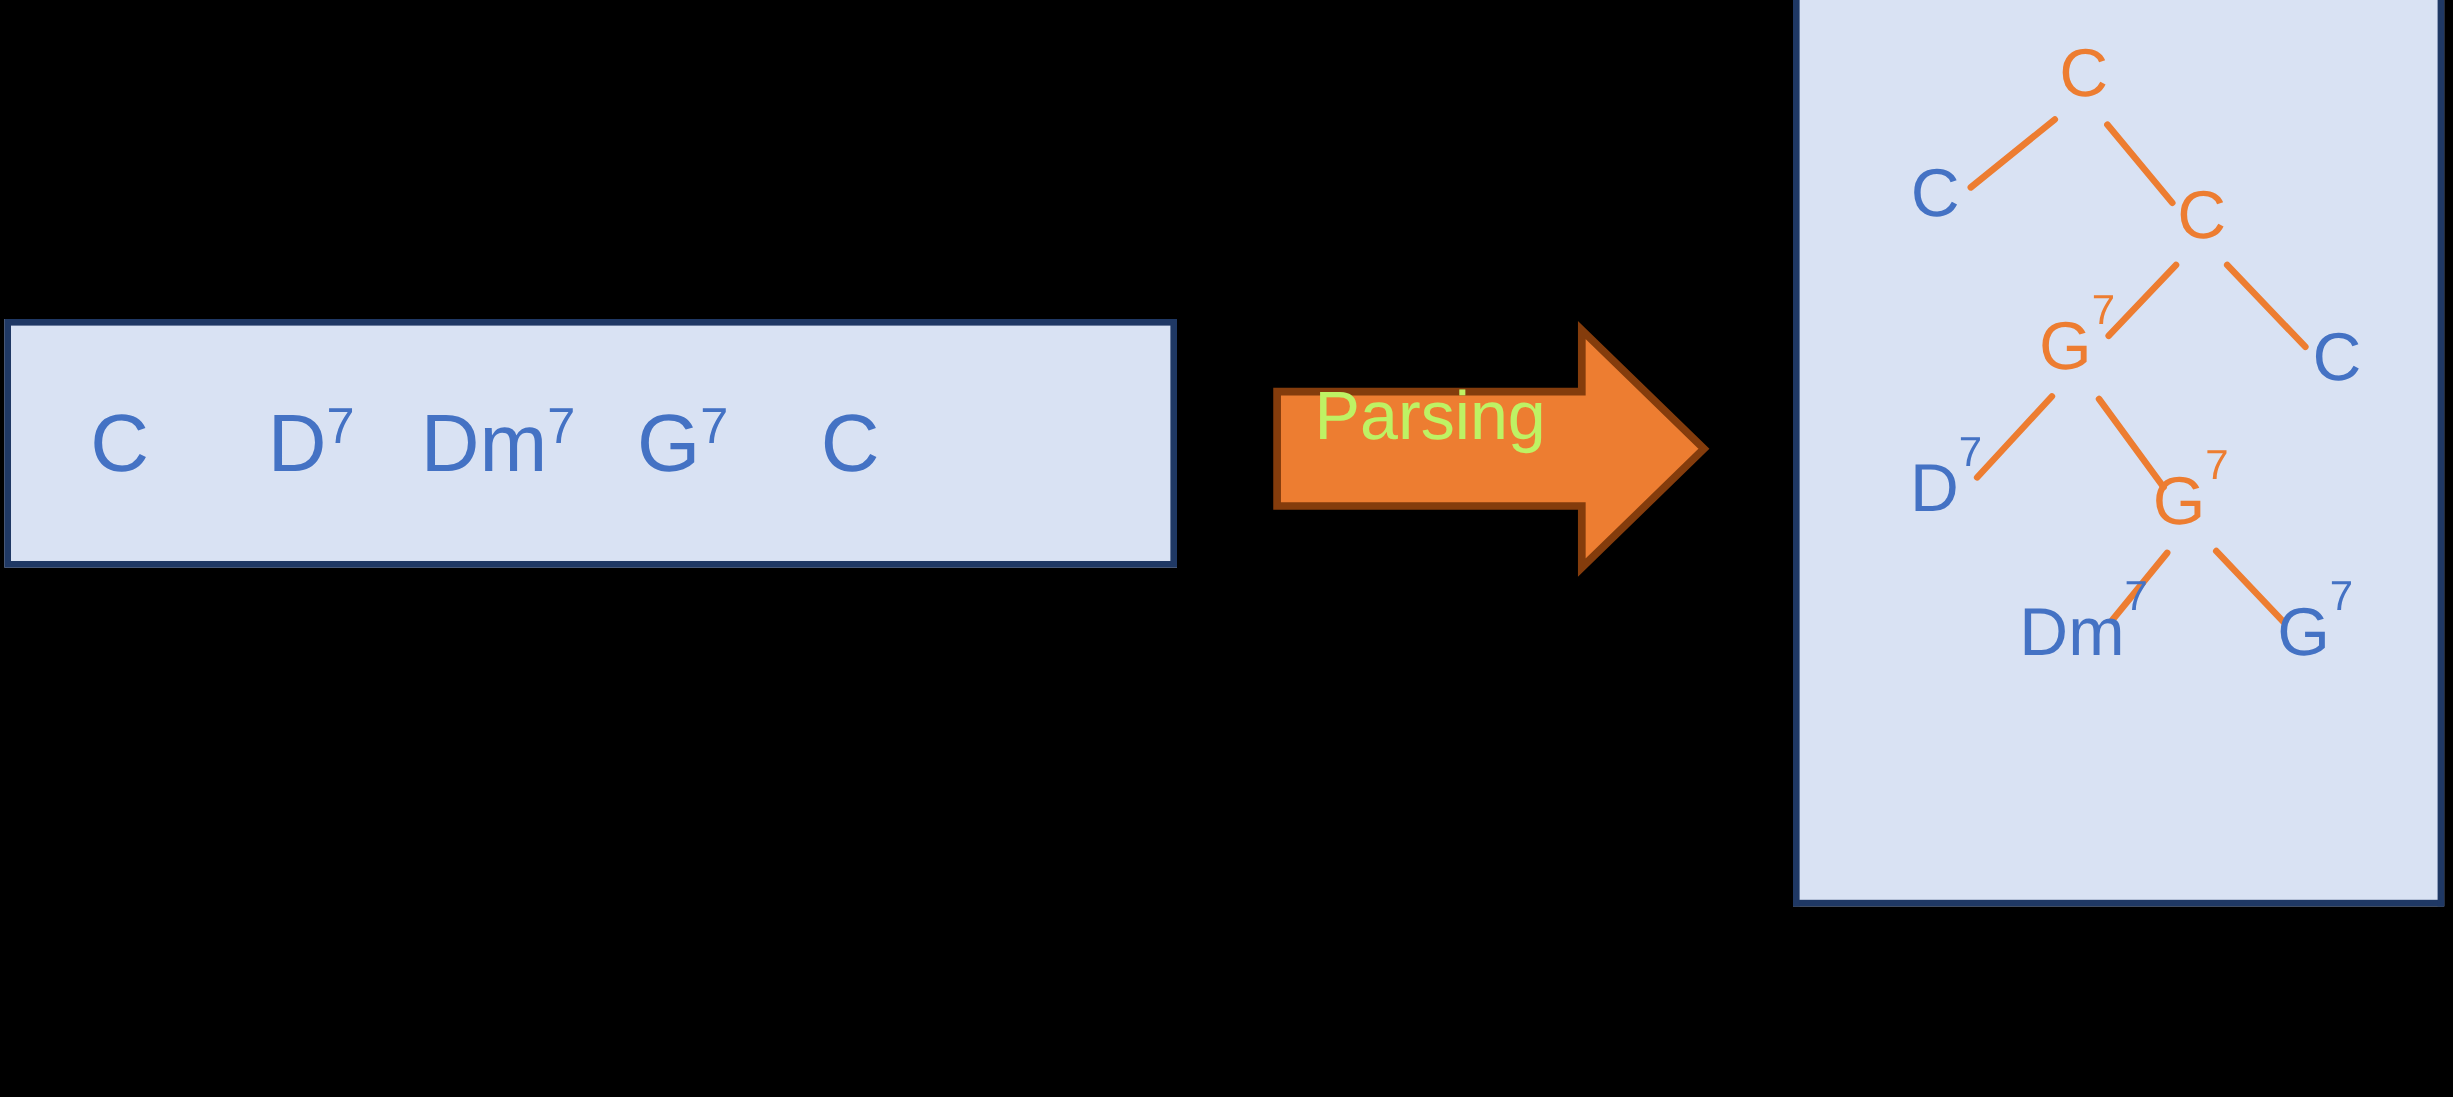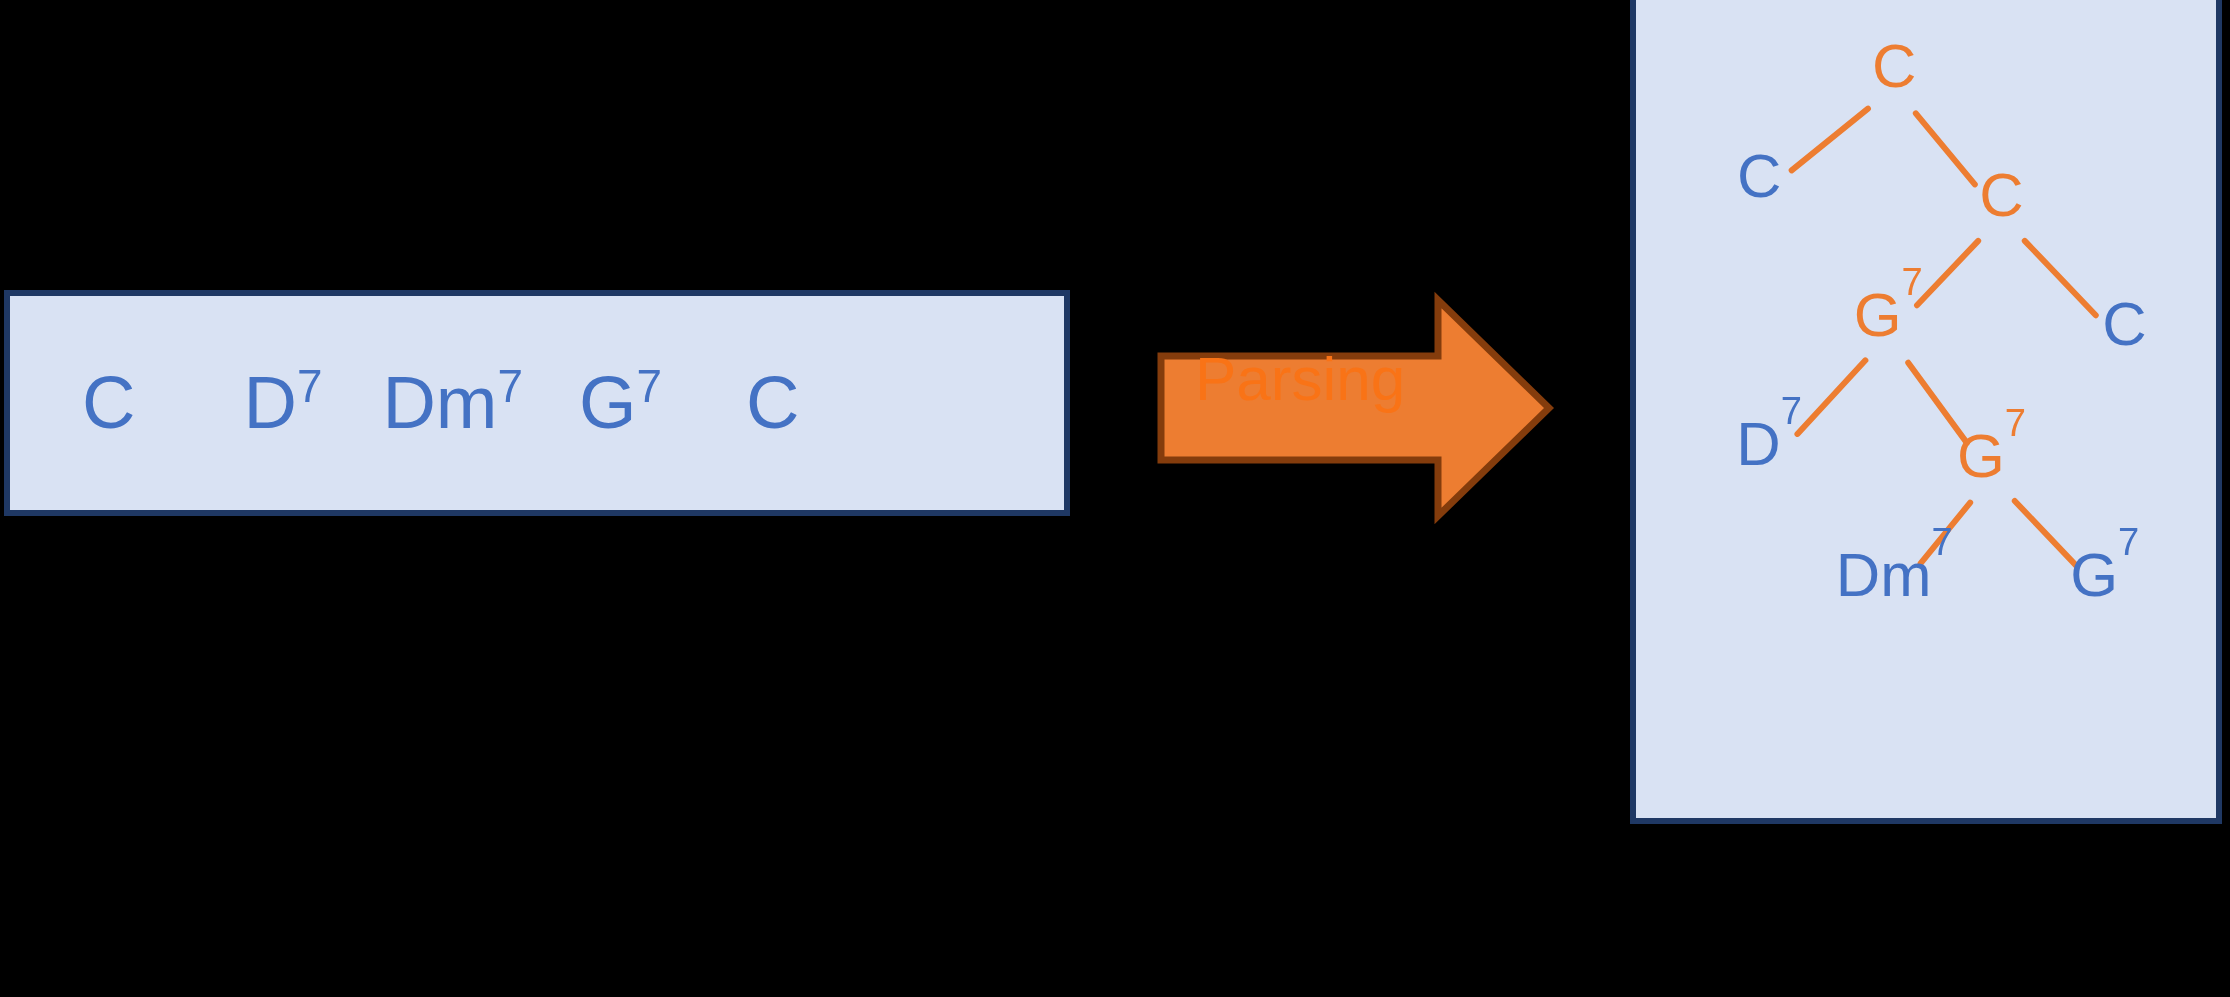--- a/index.html
+++ b/index.html
@@ -61,21 +61,21 @@
     width: 400px;
     height: 240px;
   }
   #parsing-arrow svg { display: block; }
   #parsing-arrow-label {
     position: absolute;
     left: 1195px;
     top: 348px;
     width: 250px;
     text-align: left;
-    color: #f97316;
+    color: #bef264;
     font-size: 62px;
     line-height: 1;
     font-family: "Liberation Sans", sans-serif;
     pointer-events: none;
   }
 
   
   #parse-tree-panel {
     position: absolute;
     left: 1630px;

